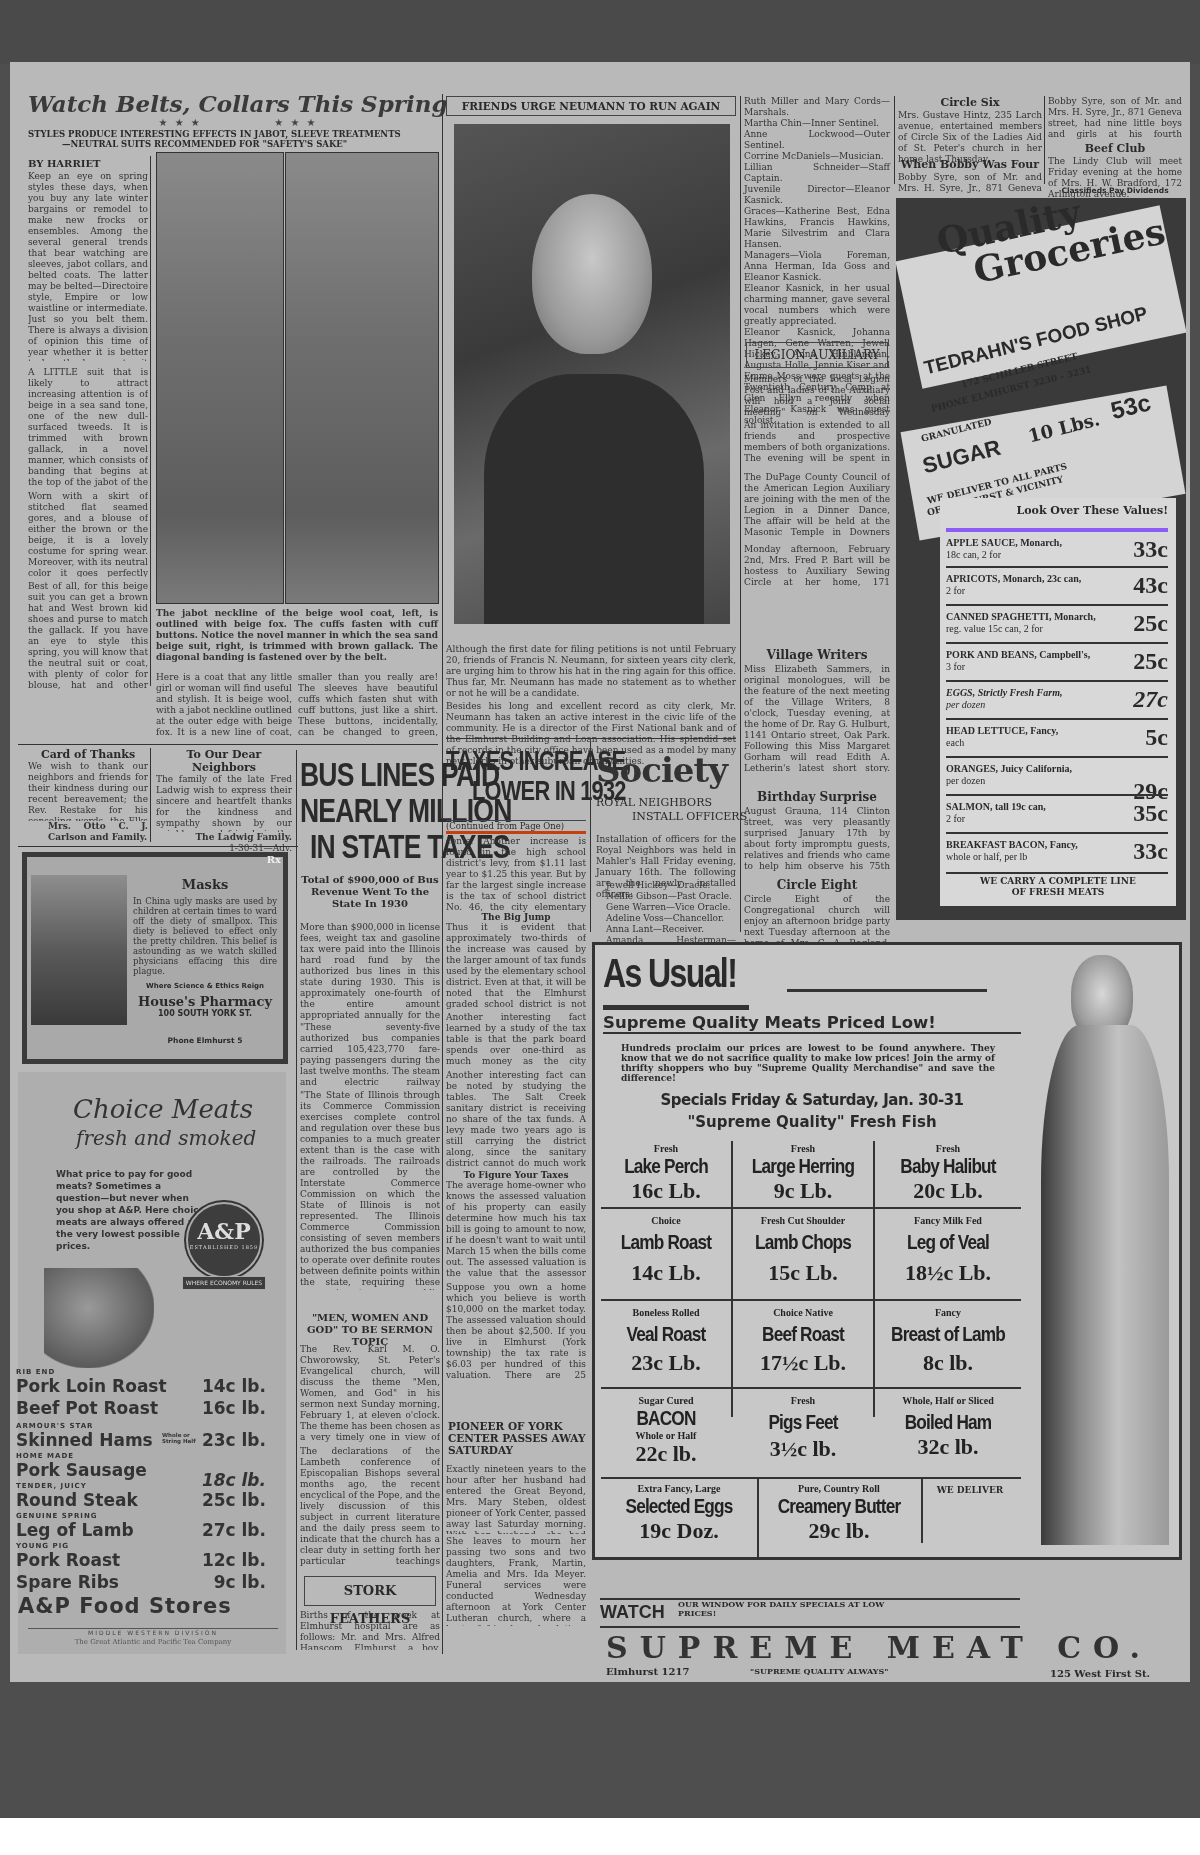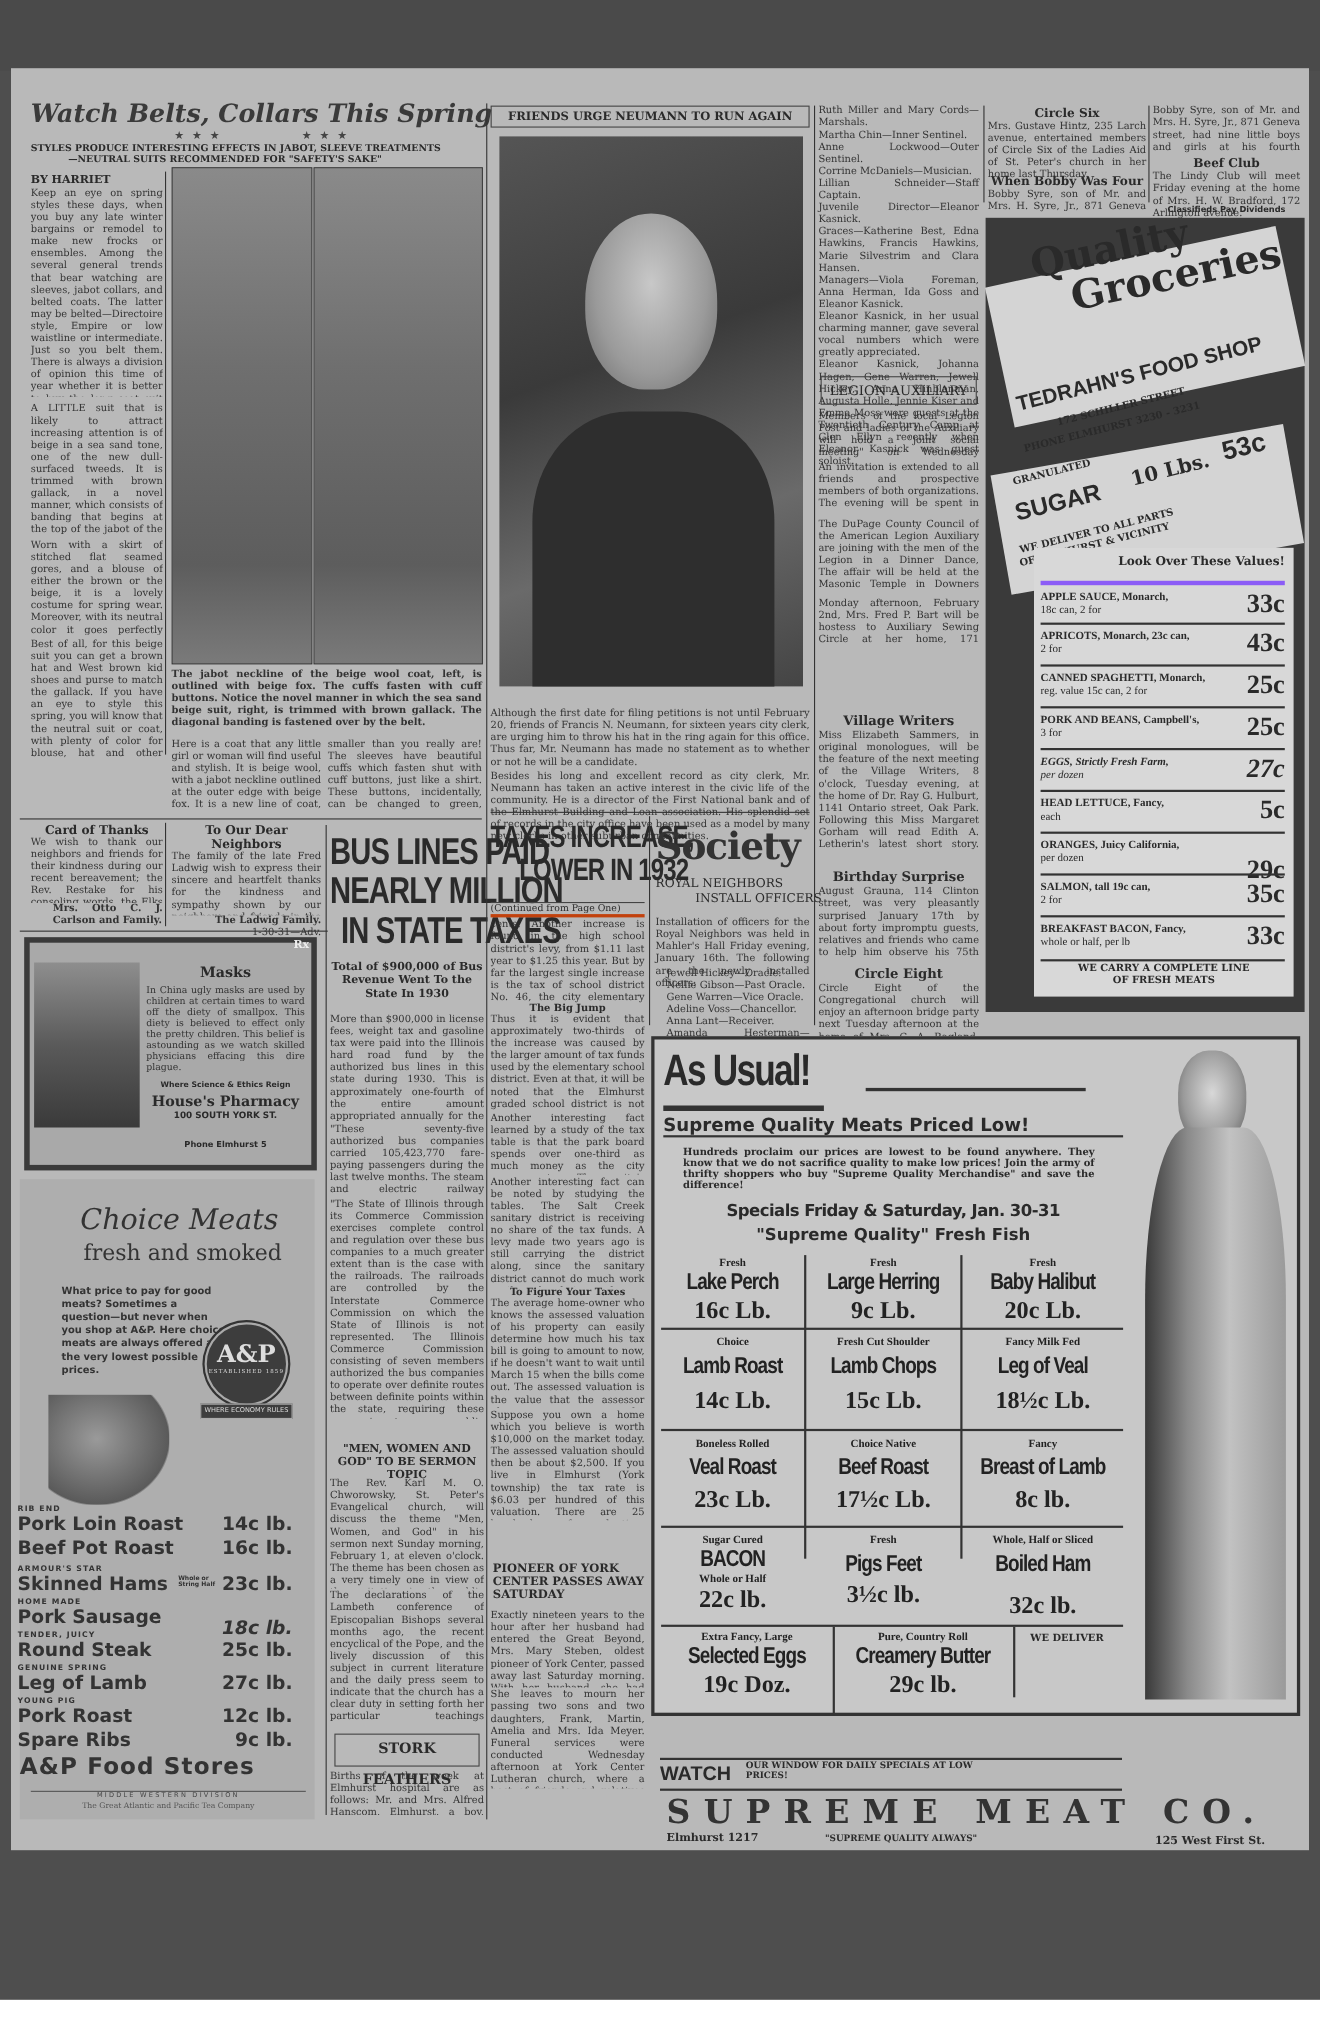--- a/index.html
+++ b/index.html
@@ -82,21 +82,21 @@
       <div class="col-text" style="font-size:8.5px;line-height:10px;margin-top:4px;">In China ugly masks are used by children at certain times to ward off the diety of smallpox. This diety is believed to effect only the pretty children. This belief is astounding as we watch skilled physicians effacing this dire plague.</div>
       <div style="font-family:'DejaVu Sans',sans-serif;font-size:7px;font-weight:bold;text-align:center;margin-top:6px;">Where Science &amp; Ethics Reign</div>
       <div style="font-size:13px;font-weight:bold;text-align:center;margin-top:4px;">House's Pharmacy</div>
       <div style="font-family:'DejaVu Sans',sans-serif;font-size:8px;font-weight:bold;text-align:center;">100 SOUTH YORK ST.</div>
       <div style="font-family:'DejaVu Sans',sans-serif;font-size:7.5px;font-weight:bold;text-align:center;margin-top:18px;">Phone Elmhurst 5</div>
     </div>
   </div>
 
   <div class="abs" style="left:8px;top:1010px;width:268px;height:582px;background:#aeaeae;">
     <div class="abs" style="left:55px;top:22px;font-family:'DejaVu Serif',serif;font-style:italic;font-size:26px;color:#333;">Choice Meats</div>
-    <div class="abs" style="left:58px;top:54px;font-family:'DejaVu Serif',serif;font-size:20px;color:#333;">fresh and smoked</div>
+    <div class="abs" style="left:58px;top:54px;font-family:'DejaVu Serif',serif;font-style:italic;font-size:20px;color:#333;">fresh and smoked</div>
     <div class="abs" style="left:38px;top:96px;width:150px;font-family:'DejaVu Sans',sans-serif;font-weight:bold;font-size:9px;line-height:12px;color:#333;">What price to pay for good meats? Sometimes a question—but never when you shop at A&amp;P. Here choice meats are always offered at the very lowest possible prices.</div>
     <div class="abs" style="left:168px;top:130px;width:72px;height:72px;border-radius:50%;background:#3d3d3d;border:2px solid #aaa;box-shadow:0 0 0 2px #333;color:#ddd;text-align:center;">
       <div style="font-family:'DejaVu Serif',serif;font-weight:bold;font-size:22px;margin-top:14px;">A&amp;P</div>
       <div style="font-size:5px;letter-spacing:1px;">ESTABLISHED 1859</div>
     </div>
     <div class="abs" style="left:164px;top:204px;width:82px;height:12px;background:#3d3d3d;border:1px solid #aaa;color:#ddd;font-size:6px;text-align:center;line-height:12px;font-family:'DejaVu Sans',sans-serif;">WHERE ECONOMY RULES</div>
     <div class="abs" style="left:26px;top:196px;width:110px;height:100px;background:radial-gradient(ellipse at 40% 40%,#9a9a9a,#5a5a5a 70%,transparent 72%);"></div>
     <div class="abs" style="left:-2px;top:296px;width:264px;height:260px;overflow:hidden;">
       <div class="ap-row" style="top:0px;height:32px;">
         <div class="ap-pre">RIB END</div>
@@ -382,21 +382,21 @@
           <div class="gc-price">22c lb.</div>
         </div>
       <div class="grid-cell" style="left:132px;top:254px;width:140px;">
           <div class="gc-label">Fresh</div>
           <div class="gc-name" style="margin-top:4px;">Pigs Feet</div>
           <div class="gc-price" style="margin-top:2px;">3½c lb.</div>
         </div>
       <div class="grid-cell" style="left:274px;top:254px;width:146px;">
           <div class="gc-label">Whole, Half or Sliced</div>
           <div class="gc-name" style="margin-top:4px;">Boiled Ham</div>
-          <div class="gc-price" style="margin-top:12px;">32c lb.</div>
+          <div class="gc-price" style="margin-top:0;">32c lb.</div>
         </div>
 
       <div class="rule" style="left:156px;top:338px;width:2px;height:80px;"></div>
       <div class="rule" style="left:320px;top:338px;width:2px;height:64px;"></div>
     </div>
     <div class="grid-cell" style="left:6px;top:538px;width:156px;">
         <div class="gc-label">Extra Fancy, Large</div>
         <div class="gc-name">Selected Eggs</div>
         <div class="gc-price">19c Doz.</div>
       </div>

